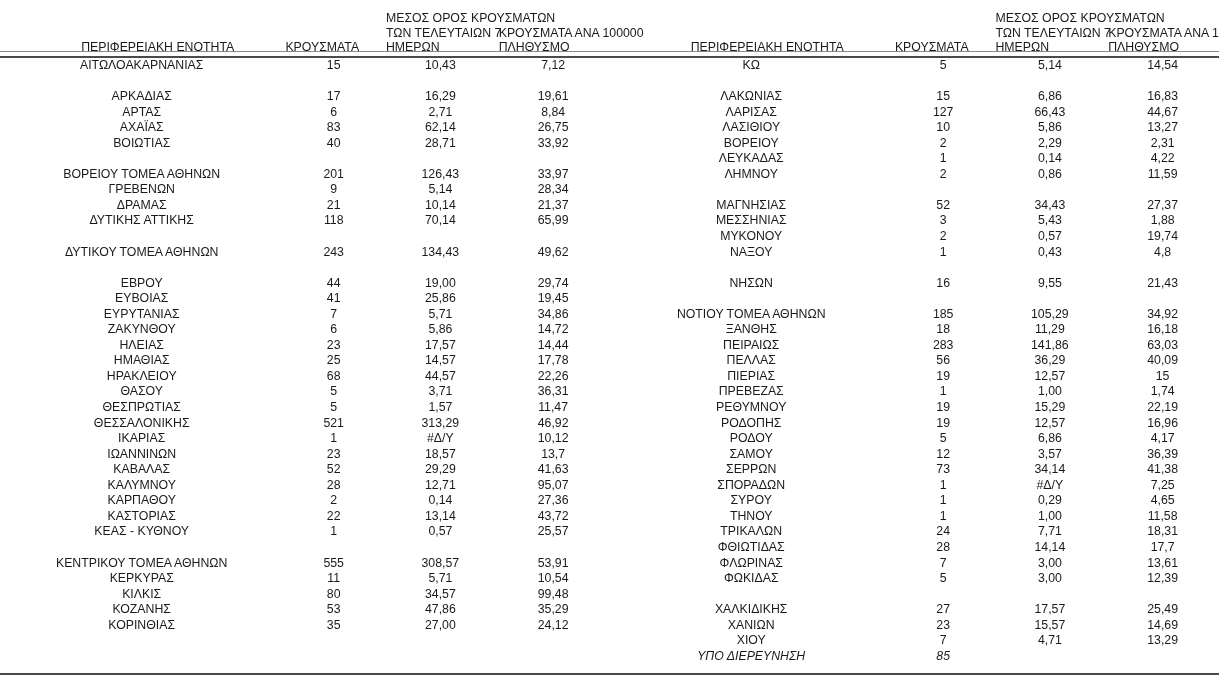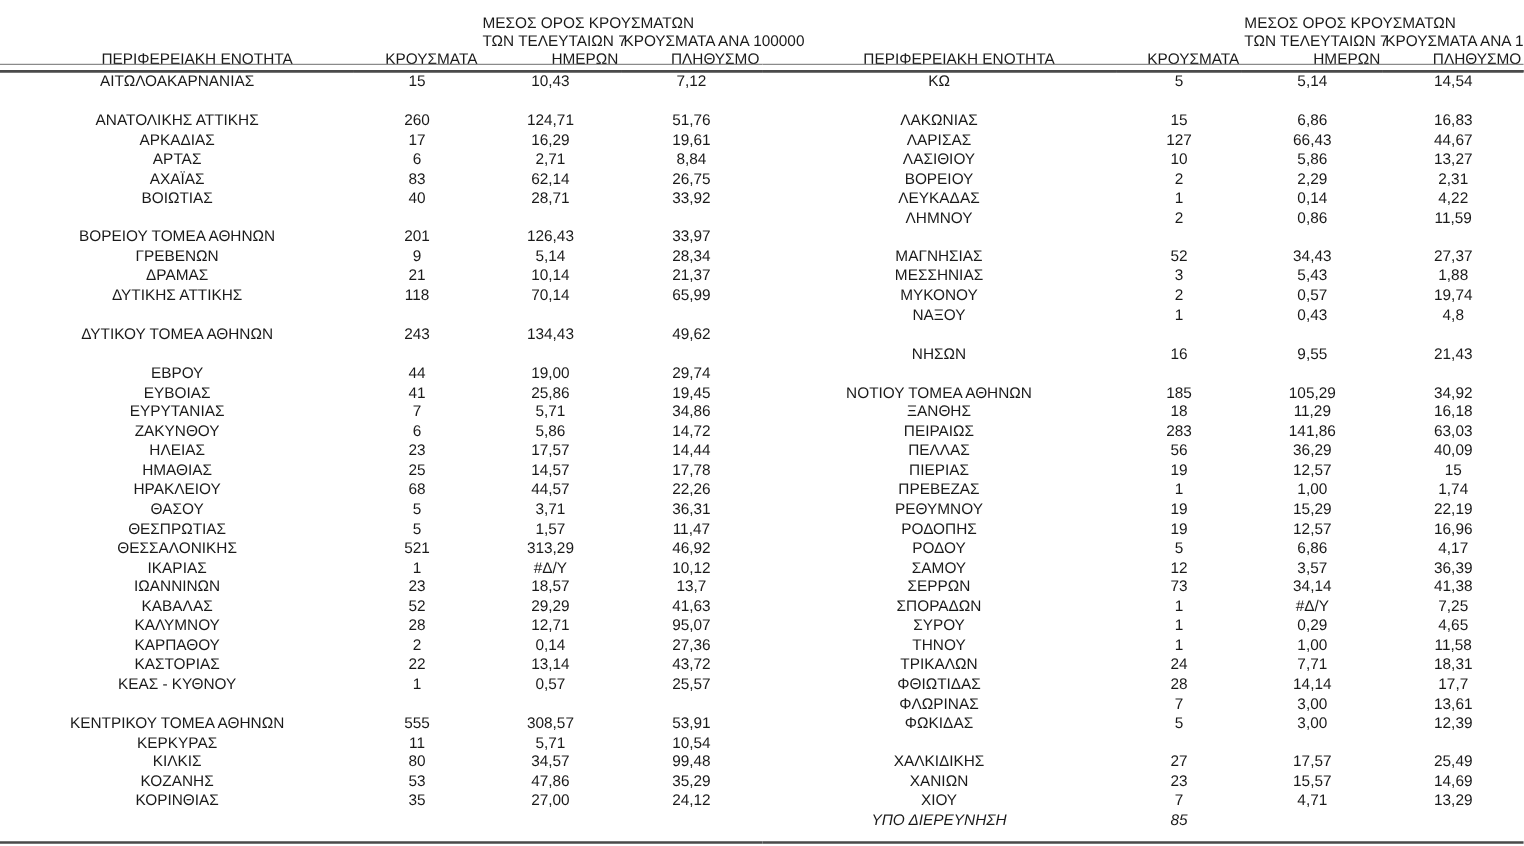--- a/index.html
+++ b/index.html
@@ -39,21 +39,21 @@
   table.tbl col.c-avg{width:18.5%;}
   table.tbl col.c-per{width:18.5%;}
 
   thead th{
     font-weight:normal;
     font-size:12.3px;
     vertical-align:bottom;
     padding:0 2px 2px 2px;
     line-height:14.2px;
     height:54px;
-    text-align:right;
+    text-align:left;
     white-space:nowrap;
   }
   thead th.h-name{
     text-align:center;
     padding-left:34px;
   }
   thead tr.head-row th{
     border-bottom:2.2px solid #4a4a4a;
   }
   thead tr.head-row th .hl{display:block;}
@@ -140,26 +140,20 @@
               <td>10,43</td>
               <td>7,12</td>
             </tr>
             <tr class="spacer">
               <td>&nbsp;</td>
               <td>&nbsp;</td>
               <td>&nbsp;</td>
               <td>&nbsp;</td>
             </tr>
             <tr class="">
-              <td class="name">ΑΝΑΤΟΛΙΚΗΣ ΑΤΤΙΚΗΣ</td>
-              <td>260</td>
-              <td>124,71</td>
-              <td>51,76</td>
-            </tr>
-            <tr class="">
               <td class="name">ΑΡΚΑΔΙΑΣ</td>
               <td>17</td>
               <td>16,29</td>
               <td>19,61</td>
             </tr>
             <tr class="">
               <td class="name">ΑΡΤΑΣ</td>
               <td>6</td>
               <td>2,71</td>
               <td>8,84</td>

